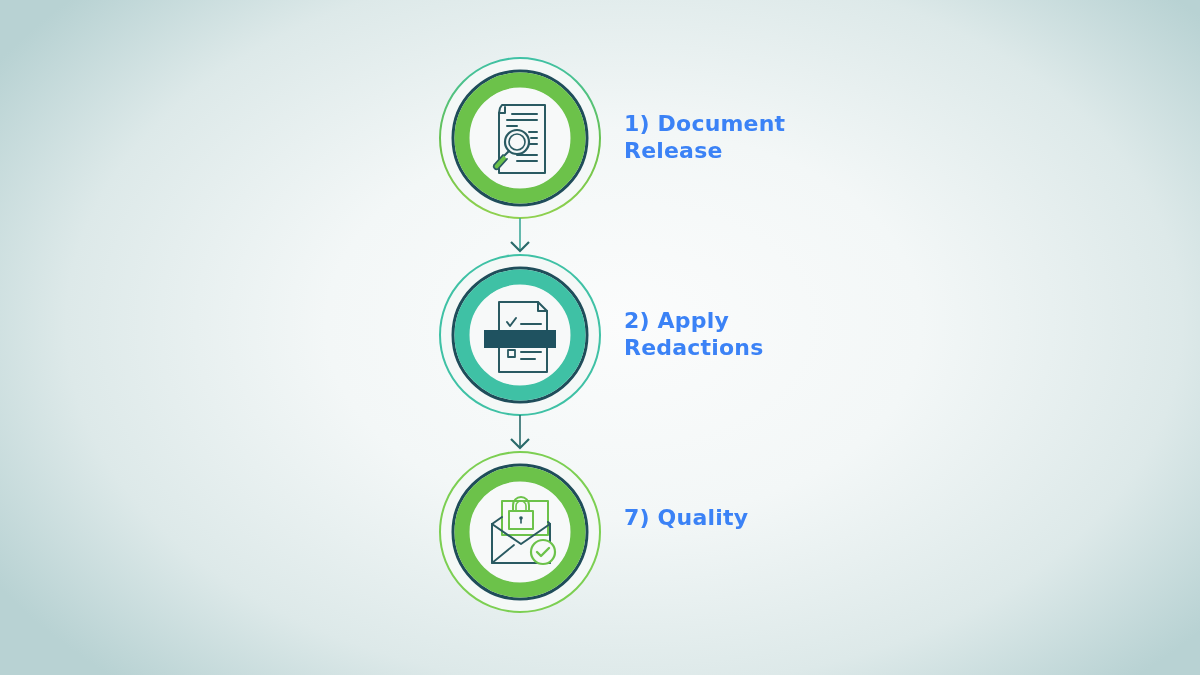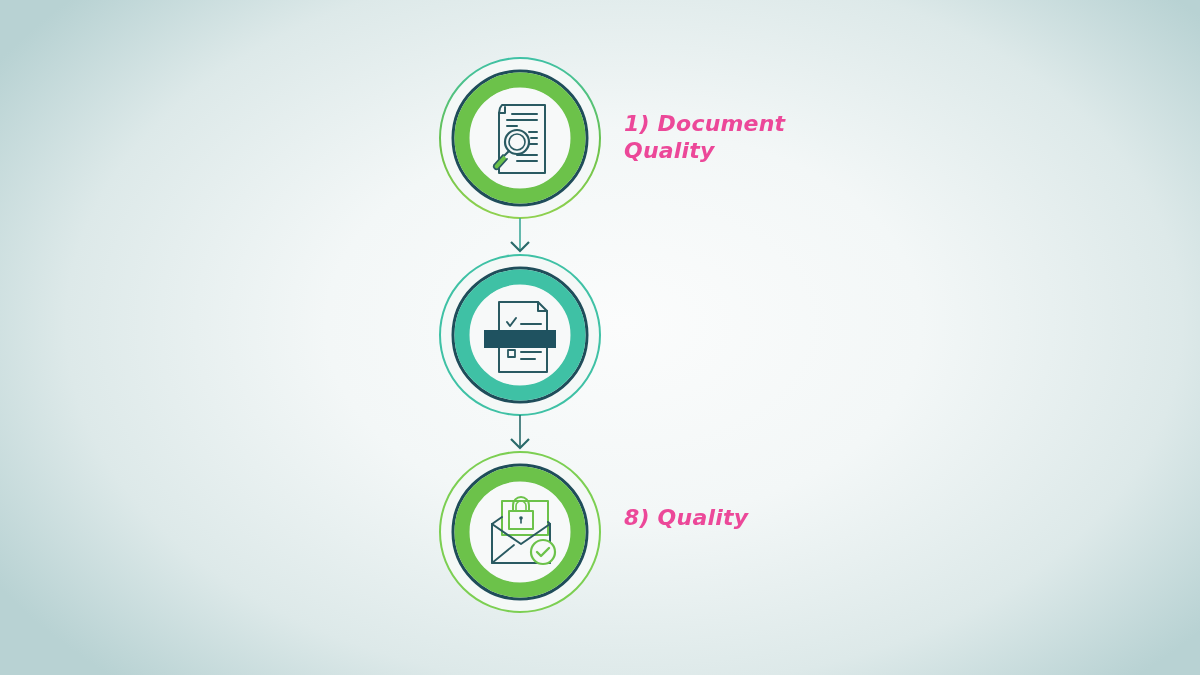--- a/index.html
+++ b/index.html
@@ -27,24 +27,23 @@
     }
     .badge svg { width: 166px; height: 166px; display: block; }
     .label {
       position: absolute;
       left: 187px;
       top: 55px;
       font-family: "DejaVu Sans", sans-serif;
       font-weight: bold;
       font-size: 22px;
       line-height: 27px;
-      color: #ec4899;
+      color: #3b82f6;
       letter-spacing: 0.2px;
       white-space: nowrap;
-      font-style: italic;
     }
     .label span { display: block; }
     .connector {
       position: absolute;
       left: 505px;
       width: 30px;
       height: 40px;
     }
     .connector svg { width: 30px; height: 40px; display: block; }
     .c1 { top: 218px; }
@@ -82,21 +81,21 @@
           <line x1="80" y1="106" x2="100" y2="106"></line>
           <circle cx="80" cy="87" r="12" stroke="#2a5a62" stroke-width="2.2"></circle>
           <circle cx="80" cy="87" r="8" stroke="#2a5a62" stroke-width="1.6"></circle>
           <line x1="72" y1="96" x2="66" y2="102" stroke-width="2.2"></line>
           <path d="M66 100 L57 110 A3 3 0 0 0 61 114 L70 104" stroke="#2a5a62" fill="#6cc24a" stroke-width="1.8"></path>
         </g>
       </svg>
     </div>
     <div class="label">
       <span>1) Document</span>
-      <span>Quality</span>
+      <span>Release</span>
     </div>
   </div>
 
   <div class="connector c1">
     <svg viewBox="0 0 30 40">
       <line x1="15" y1="0" x2="15" y2="33" stroke="#3fa99a" stroke-width="1.6"></line>
       <polyline points="6,24 15,33 24,24" fill="none" stroke="#2a6a6a" stroke-width="2.2" stroke-linejoin="miter"></polyline>
     </svg>
   </div>
 
@@ -111,20 +110,24 @@
           <path d="M62 50 L101 50 L110 59 L110 120 L62 120 Z"></path>
           <path d="M101 50 L101 59 L110 59"></path>
           <polyline points="70,70 73,74 79,66" stroke-width="2"></polyline>
           <line x1="84" y1="72" x2="104" y2="72"></line>
           <rect x="71" y="98" width="7" height="7" stroke-width="1.8"></rect>
           <line x1="84" y1="100" x2="104" y2="100"></line>
           <line x1="84" y1="107" x2="98" y2="107"></line>
         </g>
         <rect x="47" y="78" width="72" height="18" fill="#1f5260"></rect>
       </svg>
+    </div>
+    <div class="label">
+      <span>2) Apply</span>
+      <span>Redactions</span>
     </div>
   </div>
 
   <div class="connector c2">
     <svg viewBox="0 0 30 40">
       <line x1="15" y1="0" x2="15" y2="33" stroke="#2a6a6a" stroke-width="1.6"></line>
       <polyline points="6,24 15,33 24,24" fill="none" stroke="#2a6a6a" stroke-width="2.2" stroke-linejoin="miter"></polyline>
     </svg>
   </div>
 
@@ -149,17 +152,17 @@
           <path d="M55 75 L65 68 M113 75 L111 73" fill="none" stroke="#2a5a62" stroke-width="2"></path>
           <path d="M55 75 L84 95 L113 75" fill="none" stroke="#2a5a62" stroke-width="2"></path>
           <path d="M55 114 L77 96 M113 114 L104 106" fill="none" stroke="#2a5a62" stroke-width="1.8"></path>
 
           <circle cx="106" cy="103" r="12" fill="#f7f9f9" stroke="#6cc24a" stroke-width="2.2"></circle>
           <polyline points="100,103 104,107 112,99" fill="none" stroke="#6cc24a" stroke-width="2.4"></polyline>
         </g>
       </svg>
     </div>
     <div class="label">
-      <span>8) Quality</span>
+      <span>7) Quality</span>
     </div>
   </div>
 
 </div>
 
 </body></html>

